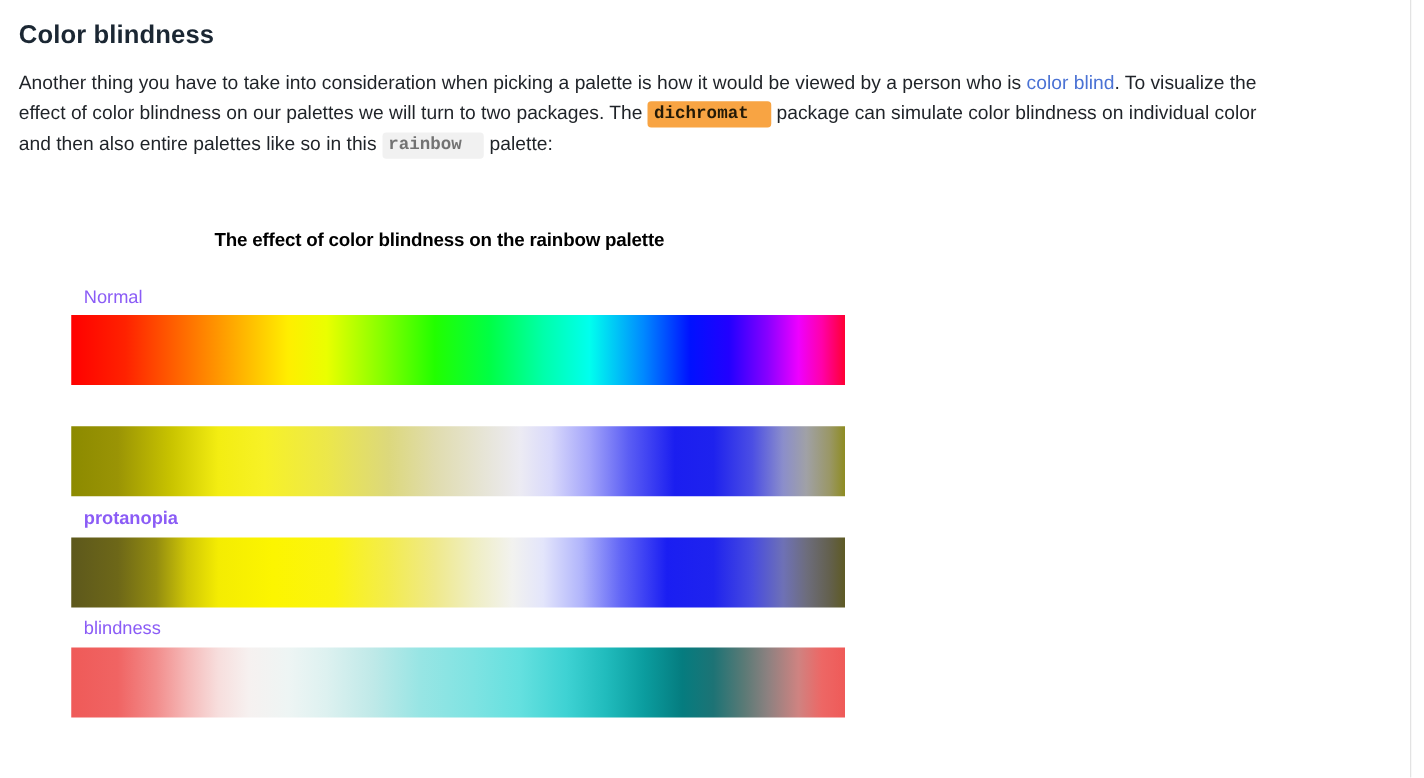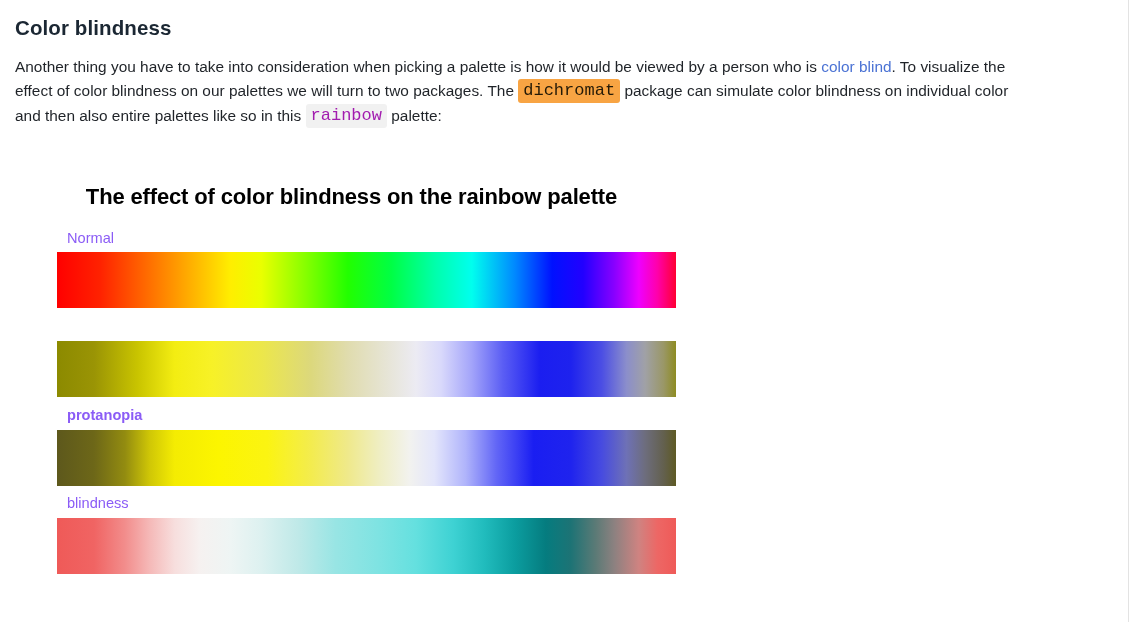--- a/index.html
+++ b/index.html
@@ -61,52 +61,53 @@
     line-height: 24.4px;
     color: #1f2328;
     letter-spacing: 0.01px;
   }
   a.doc-link {
     color: #4a72d4;
     text-decoration: none;
   }
   code.inline-code {
     font-family: "Liberation Mono", "DejaVu Sans Mono", monospace;
-    font-size: 17px;
-    padding: 2px 5px 3px 5px;
+    font-size: 14px;
+    padding: 2px 18px 3px 5px;
     border-radius: 3px;
     vertical-align: 1px;
     white-space: nowrap;
+    font-weight: bold;
   }
   code.code-highlight {
     background: #f8a443;
     color: #241a07;
   }
   code.code-plain {
     background: #f1f1f1;
-    color: #a21caf;
+    color: #737373;
   }
 
   
   #figure {
     position: absolute;
     left: 27px;
     top: 160px;
     width: 640px;
     height: 440px;
   }
   #figure-title {
     position: absolute;
     left: 0;
     top: 24px;
     width: 619px;
     text-align: center;
     font-family: "Liberation Sans", sans-serif;
     font-weight: bold;
-    font-size: 22px;
+    font-size: 15px;
     color: #000000;
     letter-spacing: -0.15px;
     white-space: nowrap;
   }
   .band {
     position: absolute;
     left: 15px;
     width: 619px;
   }
   .band-label {

